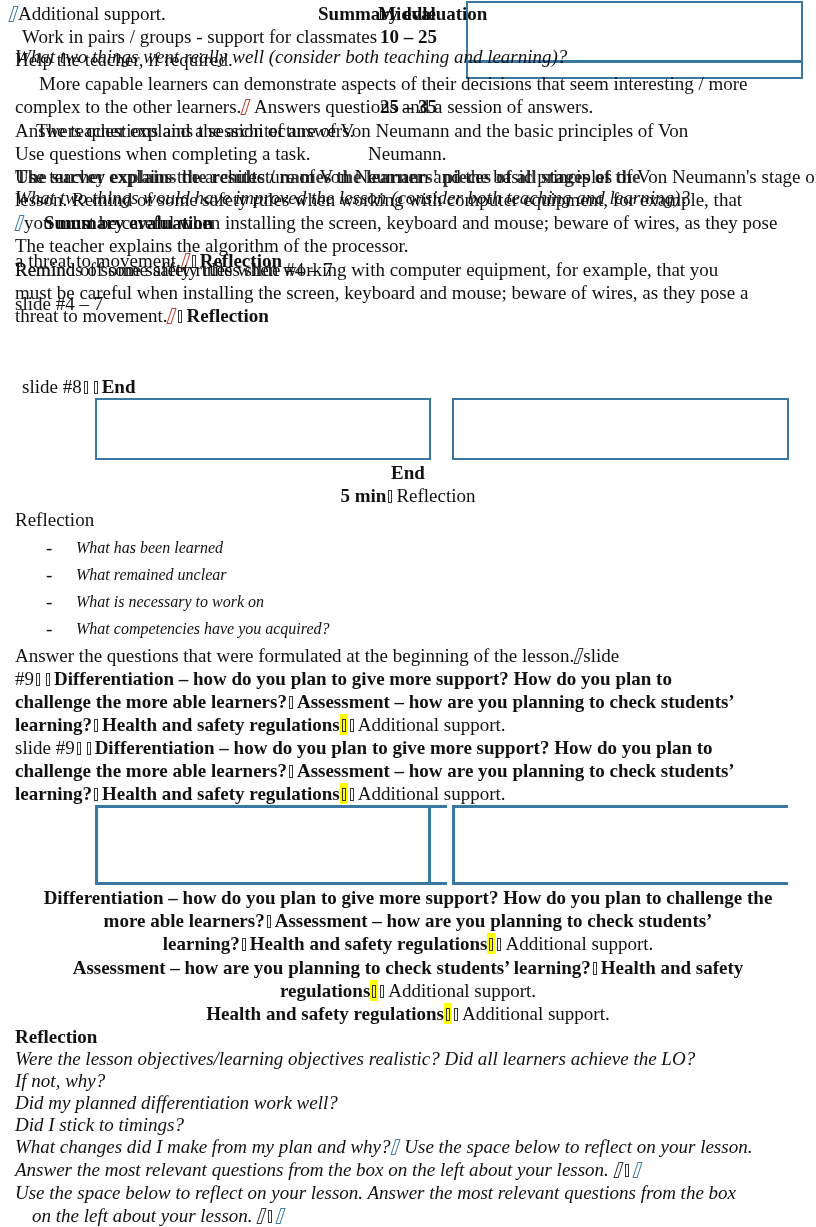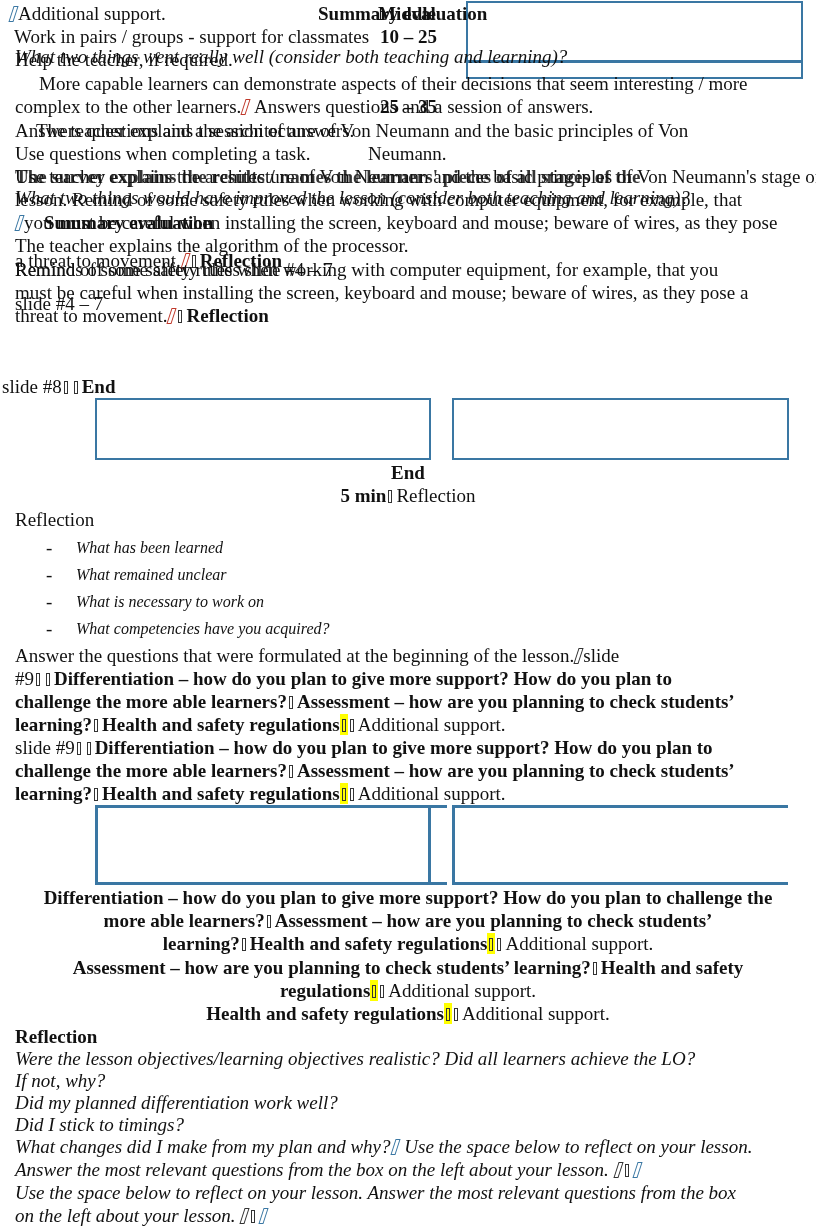--- a/index.html
+++ b/index.html
@@ -26,21 +26,21 @@
 
 <div class="box" style="left:466px;top:1px;width:337px;height:78px;"></div>
 <div class="hline" style="left:466px;top:60px;width:337px;"></div>
 
 <div class="t" style="left:15px;top:3px;">
   <span class="mark blue" style="margin-left:-4px;"></span><span>Additional support.</span>
 </div>
 <div class="t b" style="left:318px;top:3px;">Summary evaluation</div>
 <div class="t b" style="left:378px;top:3px;">Middle</div>
 
-<div class="t" style="left:14px;top:26px;">Work in pairs / groups - support for classmates</div>
+<div class="t" style="left:22px;top:26px;">Work in pairs / groups - support for classmates</div>
 <div class="t b" style="left:380px;top:26px;text-align:right;">10 – 25</div>
 
 <div class="t i" style="left:15px;top:46px;">What two things went really well (consider both teaching and learning)?</div>
 <div class="t" style="left:15px;top:49px;">Help the teacher, if required.</div>
 
 <div class="t" style="left:15px;top:73px;margin-left:24px;">More capable learners can demonstrate aspects of their decisions that seem interesting / more</div>
 <div class="t" style="left:15px;top:96px;">
   <span>complex to the other learners.</span><span class="mark"></span>
   <span>Answers questions and a session of answers.</span>
 </div>
@@ -71,21 +71,21 @@
 <div class="t" style="left:15px;top:259px;">Reminds of some safety rules slide #4 – 7</div>
 <div class="t" style="left:15px;top:259px;">Remind of some safety rules when working with computer equipment, for example, that you</div>
 
 <div class="t" style="left:15px;top:282px;">must be careful when installing the screen, keyboard and mouse; beware of wires, as they pose a</div>
 <div class="t" style="left:15px;top:293px;">slide #4 – 7</div>
 
 <div class="t" style="left:15px;top:305px;">
   <span>threat to movement.</span><span class="mark"></span><span class="glyph"></span><span class="b">Reflection</span>
 </div>
 
-<div class="t" style="left:2px;top:376px;">
+<div class="t" style="left:22px;top:376px;">
   <span>slide #8</span><span class="glyph"></span><span class="glyph"></span><span class="b">End</span>
 </div>
 
 <div class="box" style="left:95px;top:398px;width:336px;height:62px;"></div>
 <div class="box" style="left:452px;top:398px;width:337px;height:62px;"></div>
 
 <div class="t b c" style="left:0;width:816px;top:462px;">End</div>
 <div class="t c" style="left:0;width:816px;top:485px;">
   <span class="b">5 min</span><span class="glyph"></span><span>Reflection</span>
 </div>
@@ -157,16 +157,16 @@
 <div class="t i" style="left:15px;top:1114px;">Did I stick to timings?</div>
 <div class="t i" style="left:15px;top:1136px;">
   <span>What changes did I make from my plan and why?</span><span class="mark blue"></span>
   <span>Use the space below to reflect on your lesson.</span>
 </div>
 <div class="t i" style="left:15px;top:1159px;">
   <span>Answer the most relevant questions from the box on the left about your lesson.</span>
   <span class="mark" style="border-color:#333;"></span><span class="glyph"></span><span class="mark blue"></span>
 </div>
 <div class="t i" style="left:15px;top:1182px;">Use the space below to reflect on your lesson. Answer the most relevant questions from the box</div>
-<div class="t i" style="left:15px;top:1205px;">
+<div class="t i" style="left:32px;top:1205px;">
   <span>on the left about your lesson.</span>
   <span class="mark" style="border-color:#333;"></span><span class="glyph"></span><span class="mark blue"></span>
 </div>
 
 </body></html>

